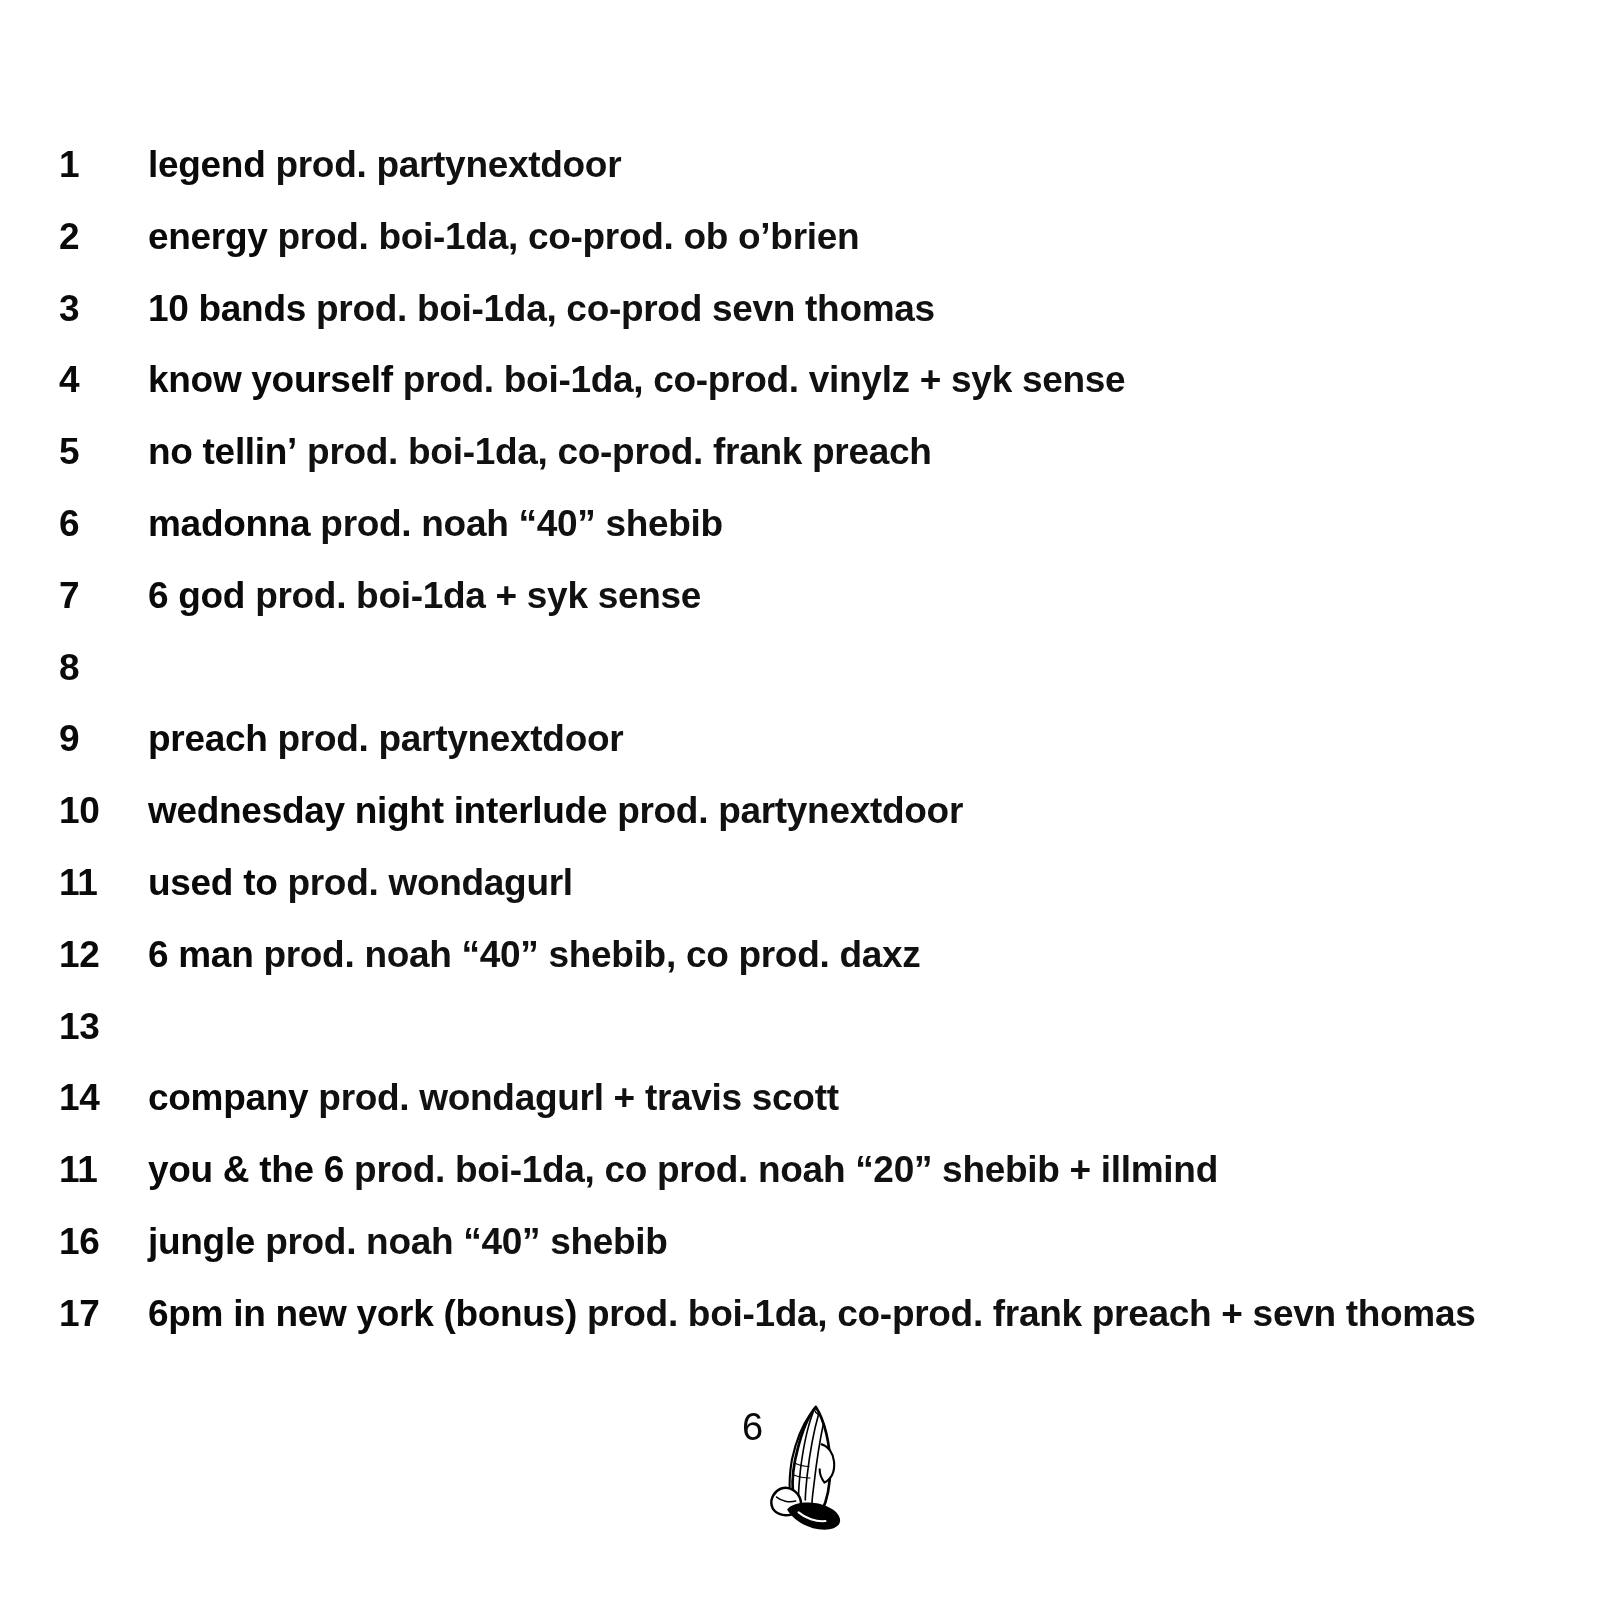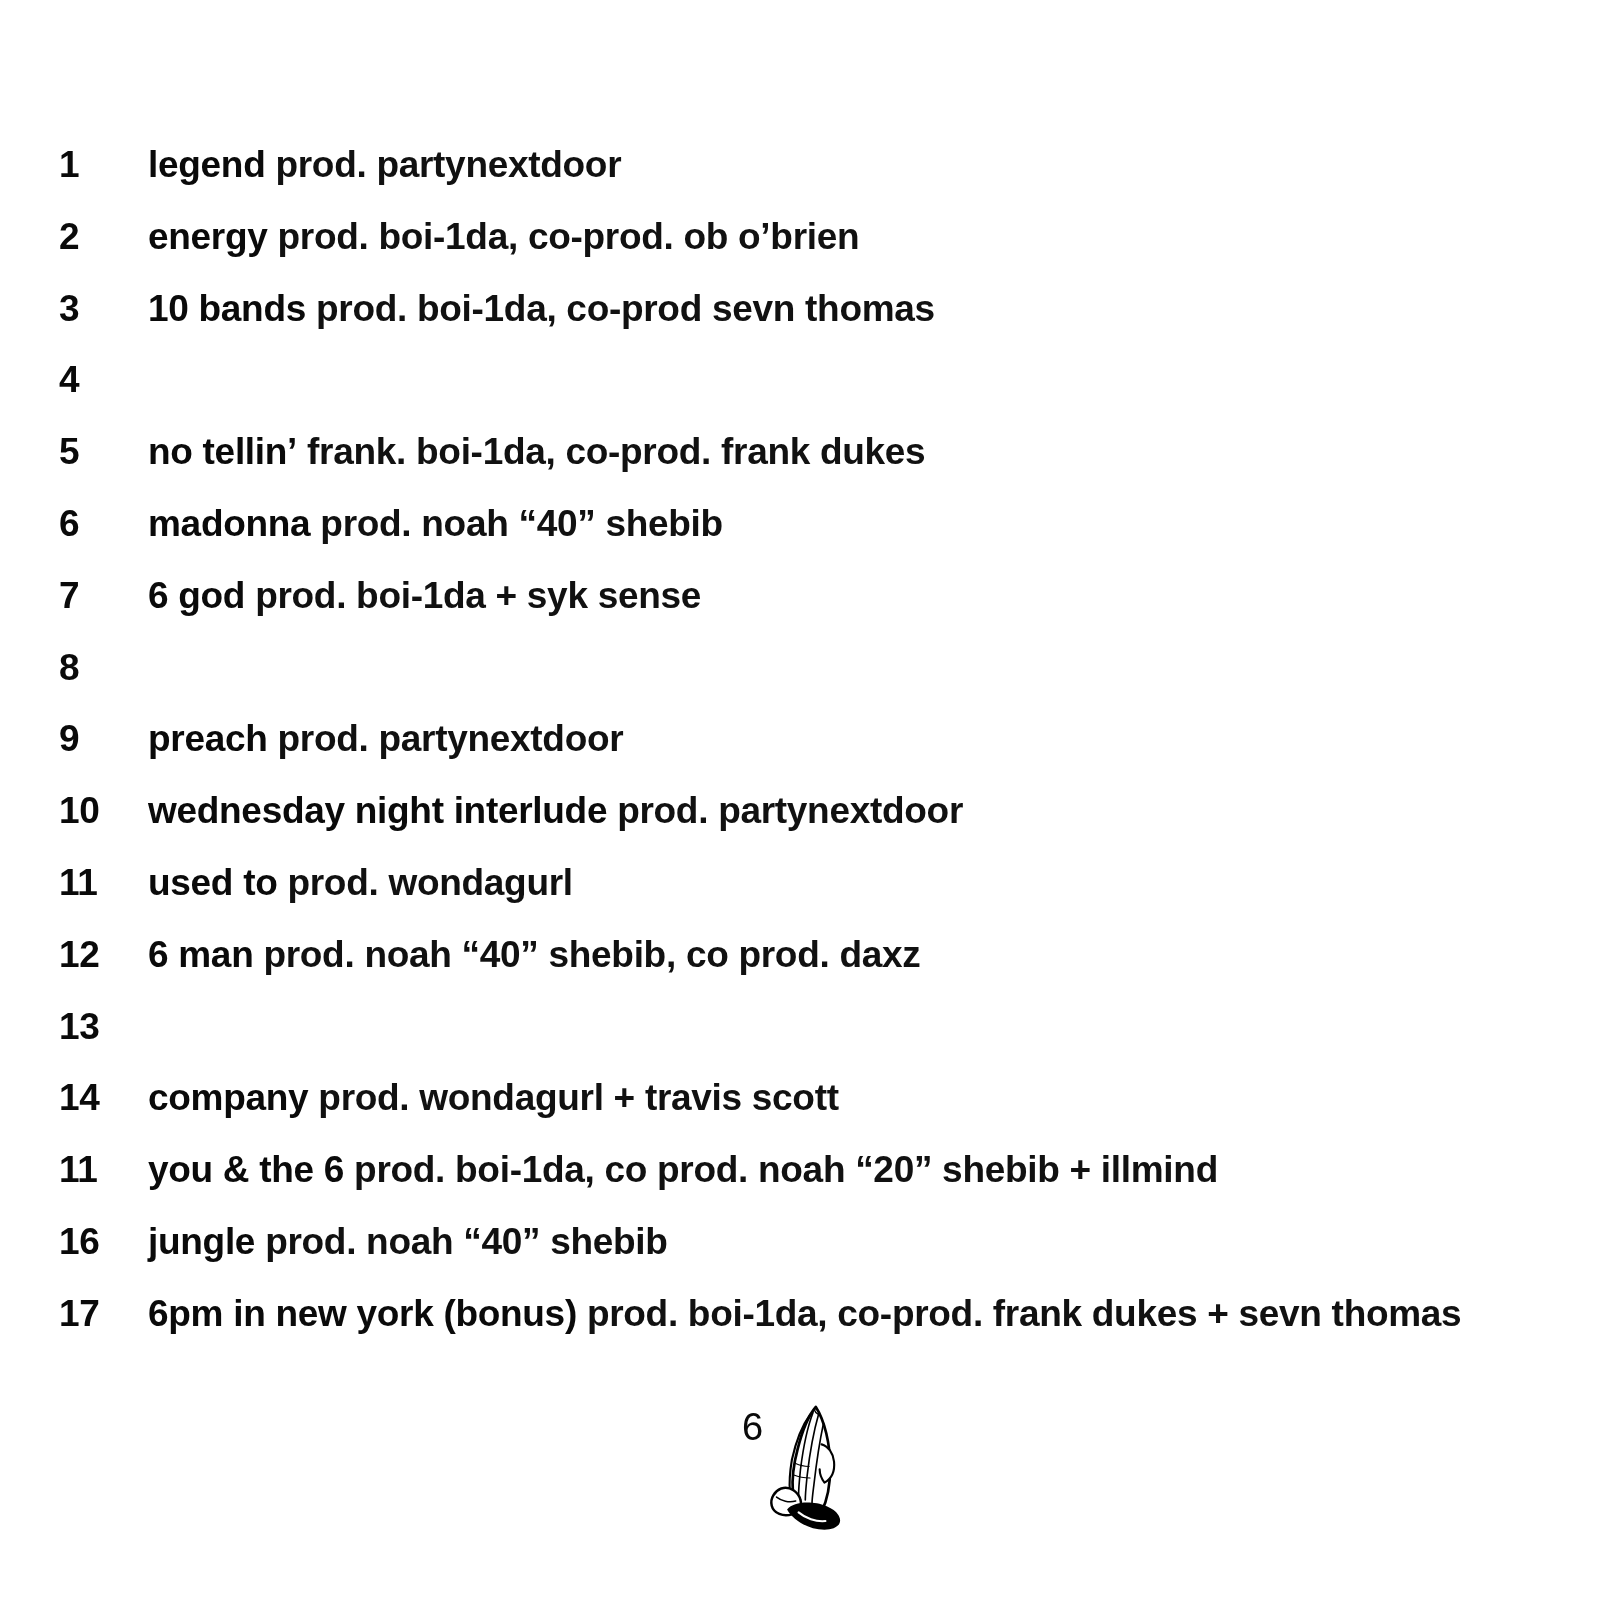--- a/index.html
+++ b/index.html
@@ -82,25 +82,26 @@
       <span class="text"><b class="title">energy</b><span class="credits">prod. boi-1da, co-prod. ob o’brien</span></span>
     </div>
 
     <div class="row">
       <span class="num">3</span>
       <span class="text"><b class="title">10 bands</b><span class="credits">prod. boi-1da, co-prod sevn thomas</span></span>
     </div>
 
     <div class="row">
       <span class="num">4</span>
+      <span class="text"><b class="title">know yourself</b><span class="credits">prod. boi-1da, co-prod. vinylz + syk sense</span></span>
     </div>
 
     <div class="row">
       <span class="num">5</span>
-      <span class="text"><b class="title">no tellin’</b><span class="credits">frank. boi-1da, co-prod. frank dukes</span></span>
+      <span class="text"><b class="title">no tellin’</b><span class="credits">prod. boi-1da, co-prod. frank preach</span></span>
     </div>
 
     <div class="row">
       <span class="num">6</span>
       <span class="text"><b class="title">madonna</b><span class="credits">prod. noah “40” shebib</span></span>
     </div>
 
     <div class="row">
       <span class="num">7</span>
       <span class="text"><b class="title">6 god</b><span class="credits">prod. boi-1da + syk sense</span></span>
@@ -144,21 +145,21 @@
       <span class="text"><b class="title">you &amp; the 6</b><span class="credits">prod. boi-1da, co prod. noah “20” shebib + illmind</span></span>
     </div>
 
     <div class="row">
       <span class="num">16</span>
       <span class="text"><b class="title">jungle</b><span class="credits">prod. noah “40” shebib</span></span>
     </div>
 
     <div class="row">
       <span class="num">17</span>
-      <span class="text"><b class="title">6pm in new york (bonus)</b><span class="credits">prod. boi-1da, co-prod. frank dukes + sevn thomas</span></span>
+      <span class="text"><b class="title">6pm in new york (bonus)</b><span class="credits">prod. boi-1da, co-prod. frank preach + sevn thomas</span></span>
     </div>
   </main>
 
 <footer class="footer">
   <span class="page-num">6</span>
   <span class="hands">
     <svg viewBox="0 0 96 150" width="92" height="144" aria-hidden="true">
       <g stroke="#000000" stroke-linecap="round" stroke-linejoin="round" fill="none">
 
         <path d="M52,3 C45,11 38,27 33,47 C29,62 27,78 28,91 L30,103 C39,109 49,112 58,112 C64,100 67,84 67,66 C67,41 61,17 52,3 Z" fill="#ffffff" stroke-width="2.8"></path>

